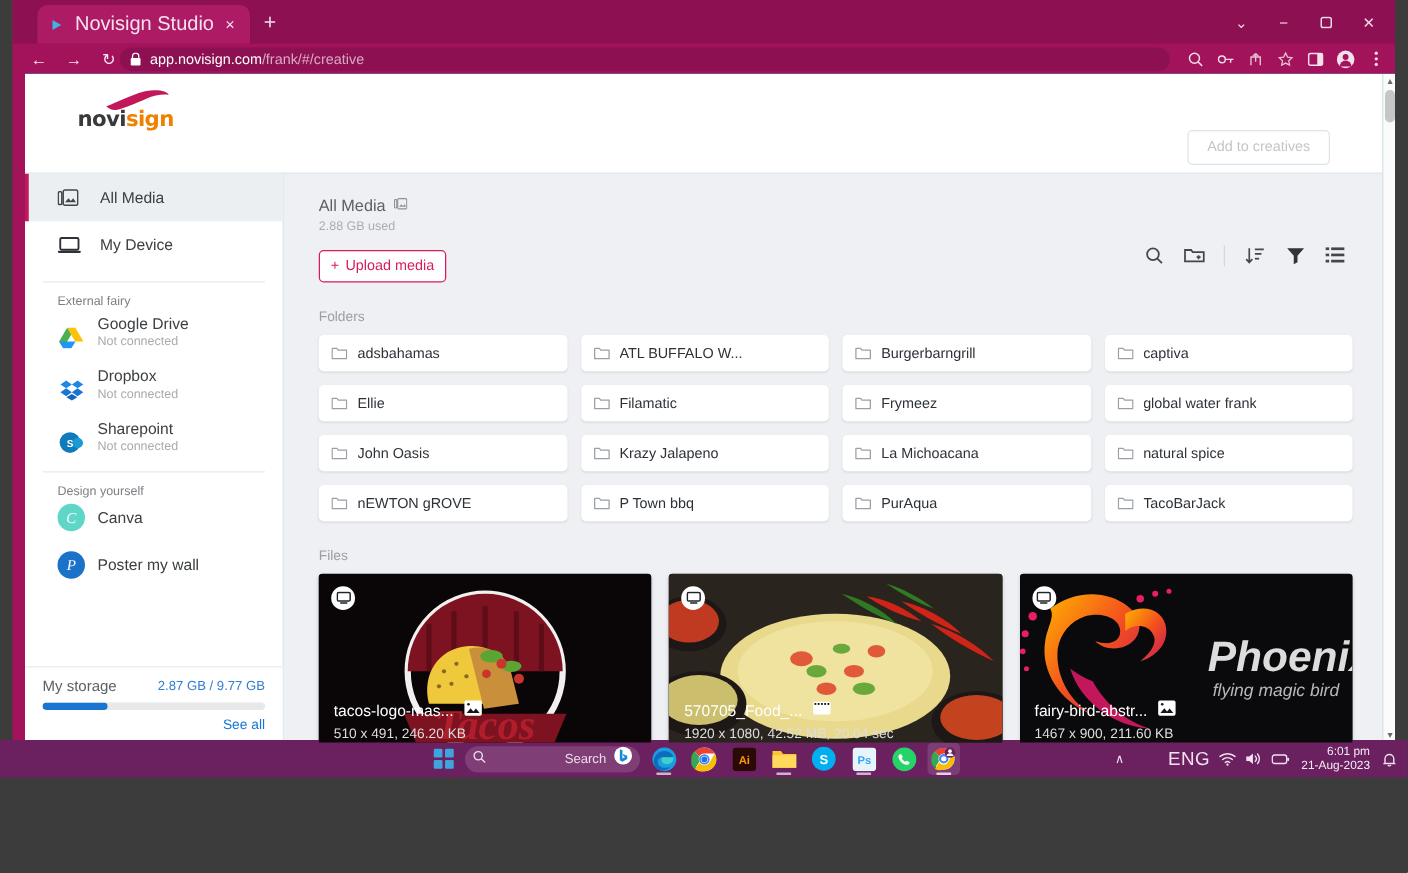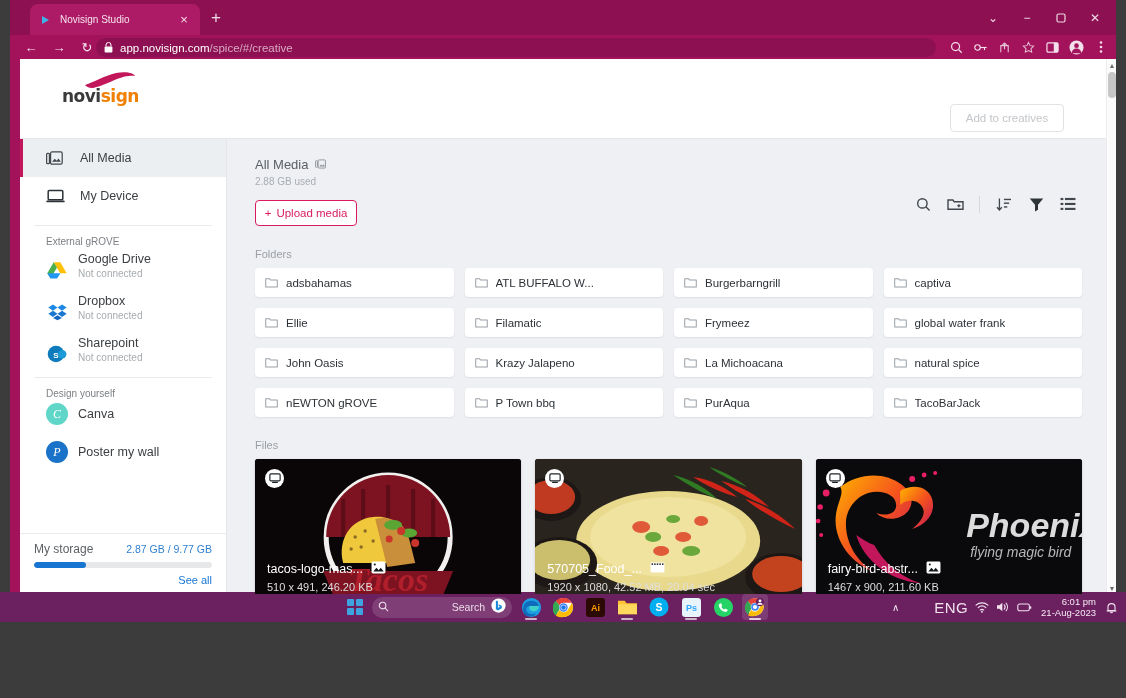--- a/index.html
+++ b/index.html
@@ -31,21 +31,21 @@
     position: absolute; left: 20px; top: 4px; width: 170px; height: 31px;
     background: #ad1a66;
     border-radius: 8px 8px 0 0;
     display: flex; align-items: center; padding: 0 8px;
   }
   .tab-fav {
     width: 14px; height: 14px; margin-right: 8px; flex: 0 0 auto;
     display:flex; align-items:center; justify-content:center;
   }
   .tab-title {
-    color: #f4e3ec; font-size: 10px; flex: 1 1 auto;
+    color: #f4e3ec; font-size: 16px; flex: 1 1 auto;
     white-space: nowrap; overflow: hidden; text-overflow: ellipsis;
   }
   .tab-close {
     color: #f4dfea; font-size: 13px; width: 16px; text-align: center;
     line-height: 1;
   }
   .newtab {
     position: absolute; left: 196px; top: 9px;
     color: #f0dbe6; font-size: 17px; width: 20px; text-align:center; line-height:1;
   }
@@ -244,21 +244,21 @@
       <span class="nav-btn">→</span>
       <span class="nav-btn">↻</span>
     </div>
     <div class="omnibox">
       <span class="lock">
         <svg width="9" height="11" viewBox="0 0 9 11">
             <path d="M2 4.5V3a2.5 2.5 0 015 0v1.5" fill="none" stroke="#ffffff" stroke-width="1"></path>
             <rect x="0.6" y="4.4" width="7.8" height="6" rx="1" fill="#ffffff"></rect>
           </svg>
       </span>
-      <span class="url"><span>app.novisign.com</span><span class="dim">/spice/#/creative</span></span>
+      <span class="url"><span>app.novisign.com</span><span class="dim">/frank/#/creative</span></span>
     </div>
     <div class="tb-right">
       <span class="tb-ic">
         <svg width="13" height="13" viewBox="0 0 14 14">
             <circle cx="6" cy="6" r="4.3" fill="none" stroke="#f3e0ec" stroke-width="1.3"></circle>
             <line x1="9.2" y1="9.2" x2="12.6" y2="12.6" stroke="#f3e0ec" stroke-width="1.3"></line>
           </svg>
       </span>
       <span class="tb-ic">
         <svg width="14" height="13" viewBox="0 0 16 14">
@@ -334,21 +334,21 @@
             <svg width="19" height="15" viewBox="0 0 20 16">
                 <rect x="2.2" y="1.5" width="15.6" height="10" rx="1.2" fill="none" stroke="#2d3238" stroke-width="1.6"></rect>
                 <rect x="0.2" y="12.3" width="19.6" height="1.9" rx="0.9" fill="#2d3238"></rect>
               </svg>
           </span>
           <span>My Device</span>
         </div>
 
         <div class="side-sep"></div>
 
-        <div class="side-head">External gROVE</div>
+        <div class="side-head">External fairy</div>
 
         <div class="drive-item">
           <span class="drive-ic">
             <svg width="20" height="18" viewBox="0 0 20 18">
               <path d="M6.7 1.2h6.6l6.4 11h-6.6z" fill="#ffc107"></path>
               <path d="M6.7 1.2L0.3 12.2l3.3 5.4 6.4-11z" fill="#4caf50"></path>
               <path d="M0.3 12.2h13.1l-3.3 5.4H3.6z" fill="#2196f3"></path>
             </svg>
           </span>
           <span>

